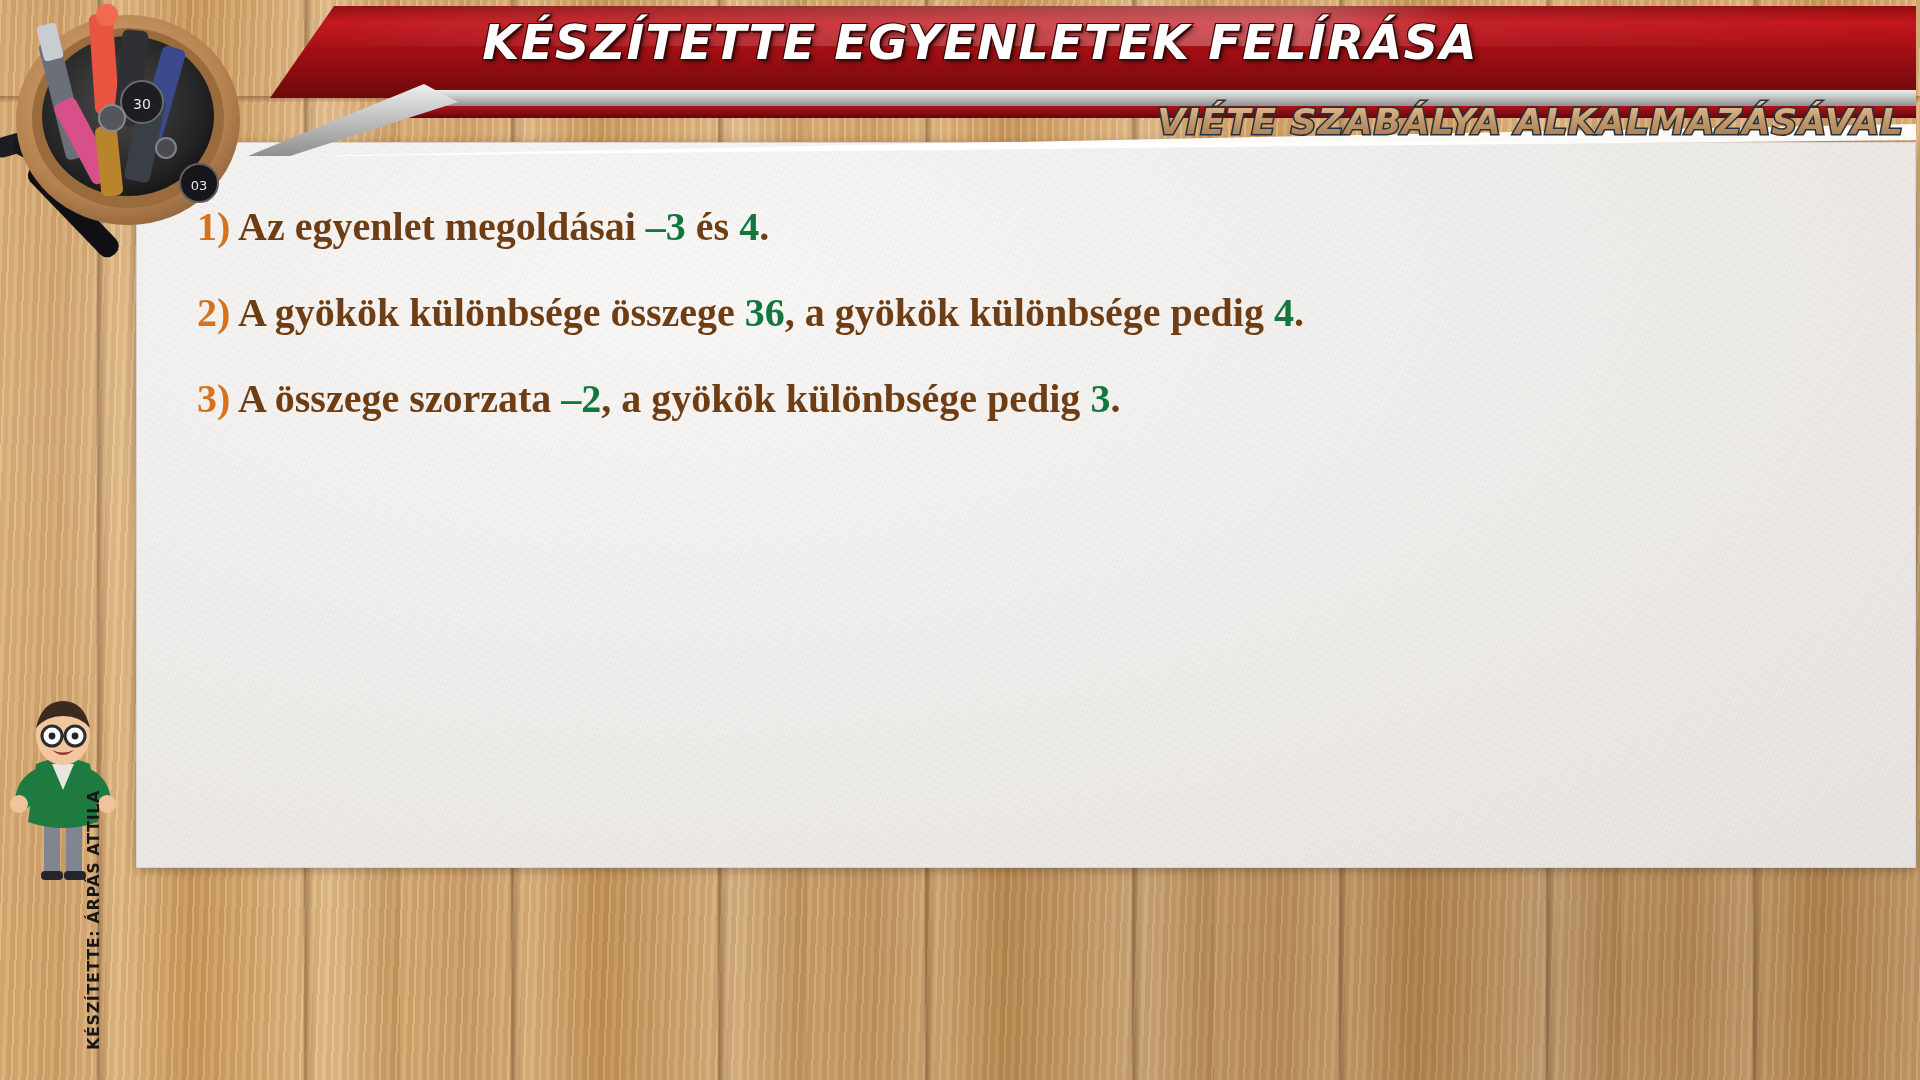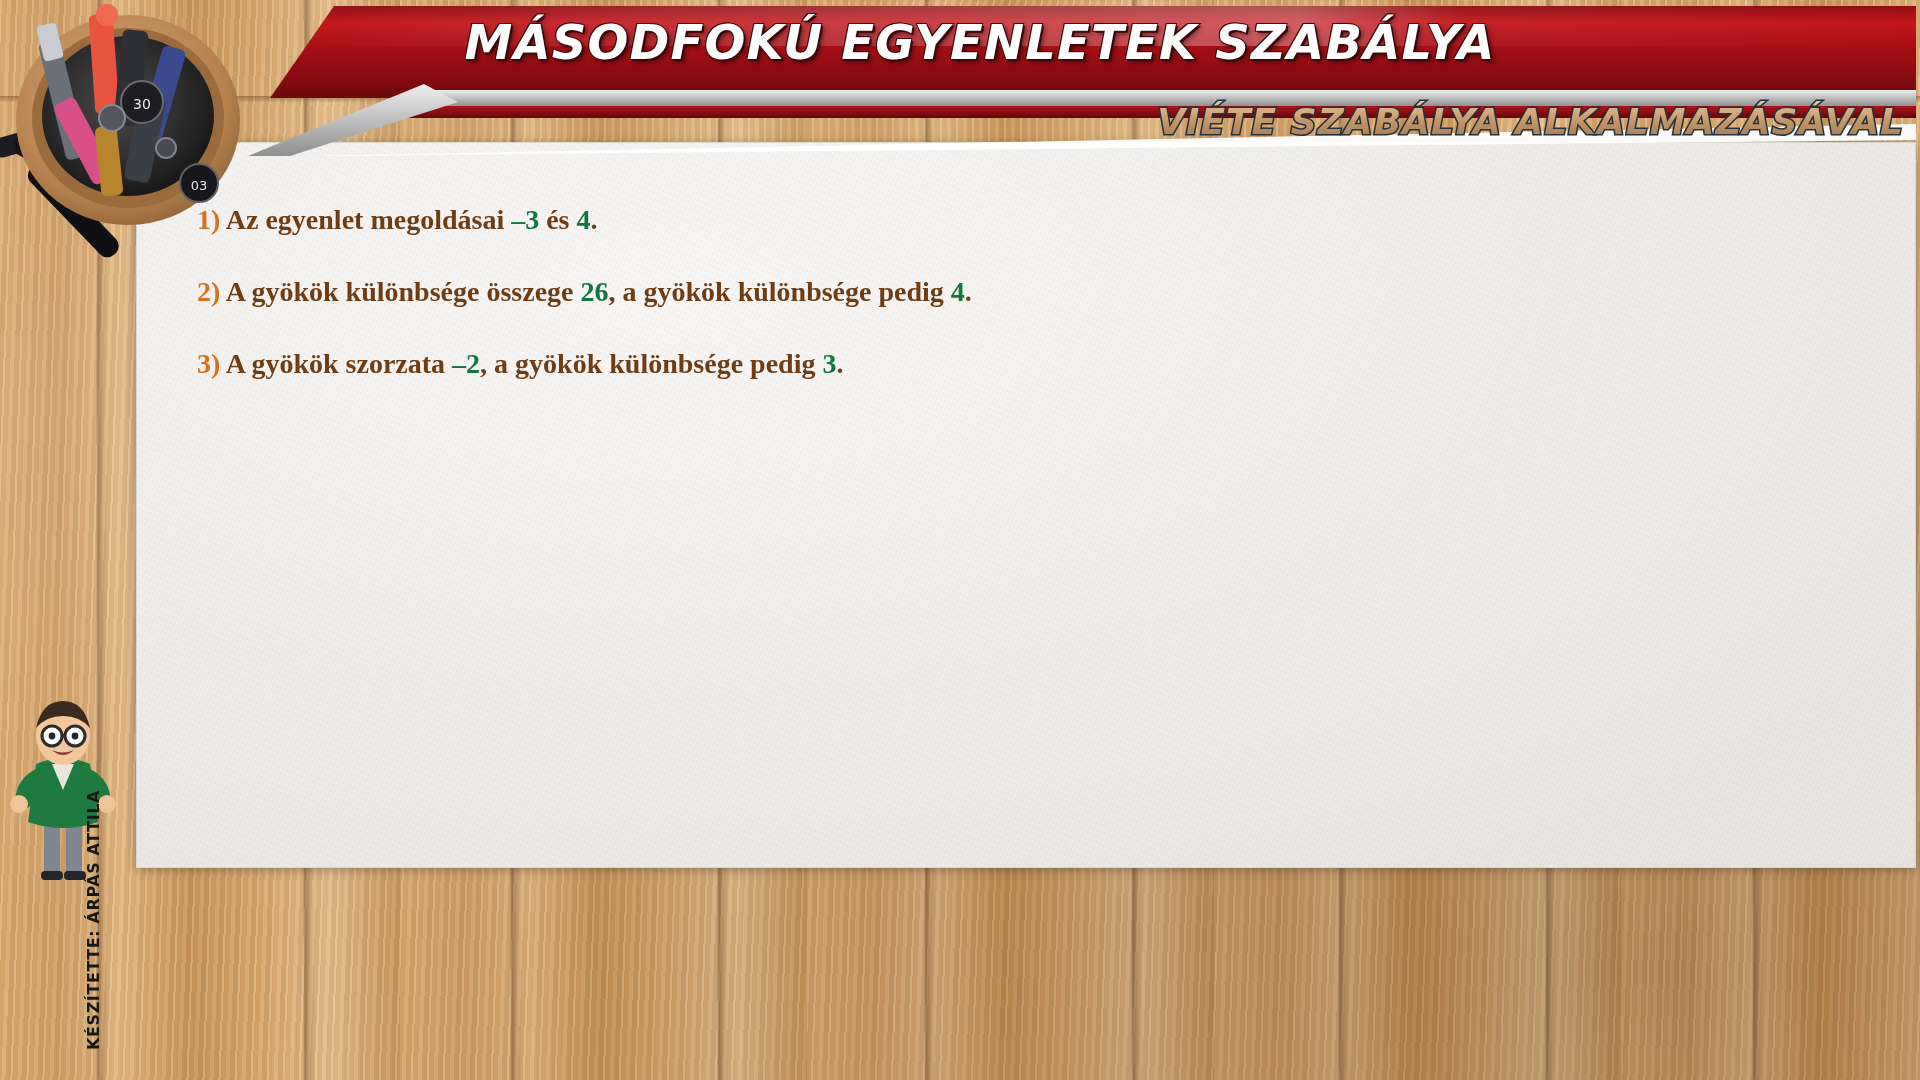--- a/index.html
+++ b/index.html
@@ -136,21 +136,21 @@
     font-weight: 700;
     font-size: 37px;
     color: #5b3426;
     margin-bottom: 40px;
     white-space: nowrap;
   }
 
   .item {
     font-family: "Liberation Serif", serif;
     font-weight: 700;
-    font-size: 28px;
+    font-size: 40px;
     color: #7a4316;
     margin-bottom: 39px;
     white-space: nowrap;
     line-height: 1.18;
   }
   .idx { color: #d4721e; }
   .val { color: #11773f; }
   .dark { color: #6f3d14; }
 
   
@@ -215,30 +215,30 @@
 
       <polygon points="182,96 1668,96 1668,112 160,112" fill="url(#redg2)"></polygon>
 
       <polygon points="170,84 1668,84 1668,100 150,100" fill="url(#grayg)"></polygon>
       <polygon points="0,150 176,78 210,96 42,150" fill="url(#grayg)"></polygon>
 
       <polygon points="60,150 1668,118 1668,134 96,150" fill="#ffffff" opacity="0.95"></polygon>
     </svg>
   </div>
 
-  <div class="title-text">MÁSODFOKÚ EGYENLETEK SZABÁLYA</div>
+  <div class="title-text">KÉSZÍTETTE EGYENLETEK FELÍRÁSA</div>
   <div class="subtitle-outline">VIÉTE SZABÁLYA ALKALMAZÁSÁVAL</div>
   <div class="subtitle-text">VIÉTE SZABÁLYA ALKALMAZÁSÁVAL</div>
 
   <div class="paper">
     <div class="body-text">
       <div id="items-host">
           <div class="item"><span class="idx">1)</span><span class="dark"> Az egyenlet megoldásai </span><span class="val">–3</span><span class="dark"> és </span><span class="val">4</span><span class="dark">.</span></div>
-          <div class="item"><span class="idx">2)</span><span class="dark"> A gyökök különbsége összege </span><span class="val">26</span><span class="dark">, a gyökök különbsége pedig </span><span class="val">4</span><span class="dark">.</span></div>
-          <div class="item"><span class="idx">3)</span><span class="dark"> A gyökök szorzata </span><span class="val">–2</span><span class="dark">, a gyökök különbsége pedig </span><span class="val">3</span><span class="dark">.</span></div>
+          <div class="item"><span class="idx">2)</span><span class="dark"> A gyökök különbsége összege </span><span class="val">36</span><span class="dark">, a gyökök különbsége pedig </span><span class="val">4</span><span class="dark">.</span></div>
+          <div class="item"><span class="idx">3)</span><span class="dark"> A összege szorzata </span><span class="val">–2</span><span class="dark">, a gyökök különbsége pedig </span><span class="val">3</span><span class="dark">.</span></div>
         </div>
     </div>
   </div>
 
   <svg class="pencilcup" viewBox="0 0 270 270">
     <defs>
       <radialGradient id="cupg" cx="45%" cy="40%" r="70%">
         <stop offset="0%" stop-color="#e0b184"></stop>
         <stop offset="70%" stop-color="#b5814f"></stop>
         <stop offset="100%" stop-color="#7d5630"></stop>

